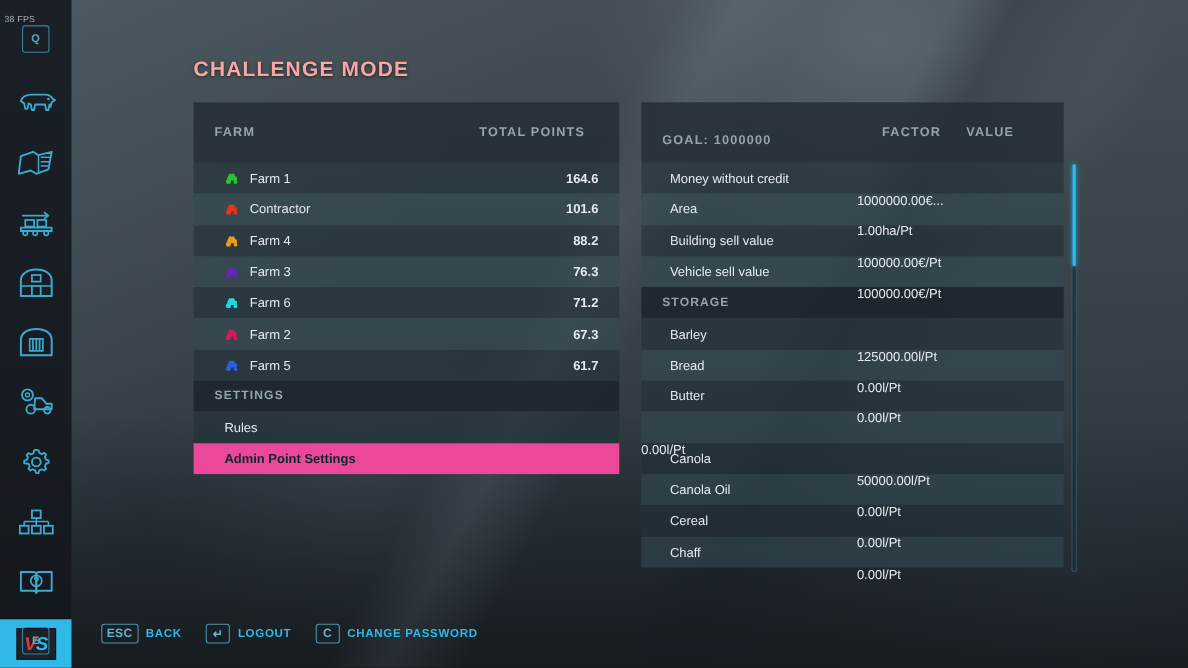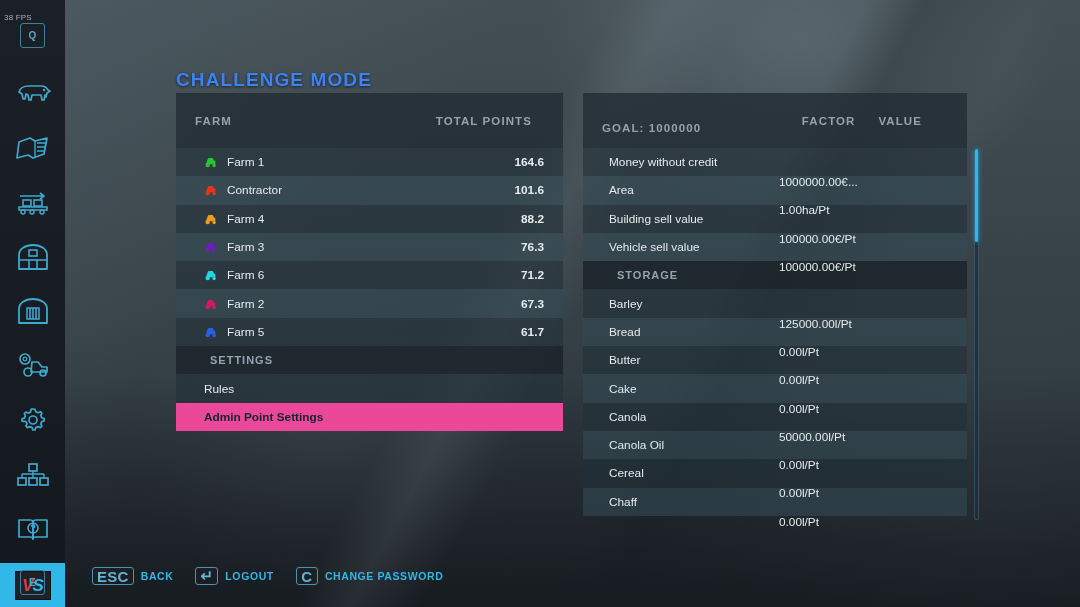--- a/index.html
+++ b/index.html
@@ -53,22 +53,22 @@
   .vs-tile {
     width:36px;height:29px;background:#1d2228;border:1px solid #0f1318;
     display:flex;align-items:center;justify-content:center;
     font-size:17px;font-weight:bold;font-style:italic;letter-spacing:-1px;
   }
   .vs-v { color:#d93b3b; }
   .vs-s { color:#2fb8e8; }
 
   
   #title {
-    position:absolute; left:176px; top:69px;
-    font-size:19px; letter-spacing:1.1px; color:#3b82f6; font-weight:bold;
+    position:absolute; left:176px; top:53px;
+    font-size:19px; letter-spacing:1.1px; color:#fca5a5; font-weight:bold;
     z-index:4; text-shadow:0 1px 3px rgba(0,0,0,.6);text-align:right;
   }
 
   
   .panel { position:absolute; z-index:4; }
   #left-panel  { left:176px; top:93px; width:387px; }
   #right-panel { left:583px; top:93px; width:384px; }
 
   .panel-head {
     height:55px; background:rgba(34,44,52,.80);
@@ -88,21 +88,21 @@
   .row.odd  { background:rgba(52,72,82,.62); }
   .row.even { background:rgba(34,48,56,.62); }
   .row.section {
     background:rgba(28,36,43,.86);
     font-size:11px; letter-spacing:1px; font-weight:bold; color:#93a4ae;
   }
   .row.selected { background:#ec4899; color:#0d2730; font-weight:bold; }
 
   .row .name { padding-left:28px; flex:1; display:flex; align-items:center; gap:9px; }
   .row .pts  { padding-right:19px; text-align:right; font-weight:bold; }
-  .row.section .name { padding-left:34px; }
+  .row.section .name { padding-left:19px; }
 
   .rp-row .name { padding-left:26px; width:196px; flex:none; }
   .rp-row .factor { width:100px;margin-top:40px; }
   .rp-row .value { width:90px; }
 
   .farm-ico { width:14px; height:12px; flex:none; }
 
   
   #sb-track {
     position:absolute; z-index:5; left:974px; top:148px;
@@ -118,21 +118,21 @@
   
   #helpbar {
     position:absolute; left:92px; bottom:22px; z-index:5;
     display:flex; align-items:center; gap:22px;
   }
   .help-item { display:flex; align-items:center; gap:7px; }
   .help-key {
     min-width:22px; height:18px; padding:0 4px;
     border:1.3px solid #4c91ad; border-radius:3px;
     display:flex; align-items:center; justify-content:center;
-    font-size:15px; font-weight:bold; color:#62b4d4; letter-spacing:.3px;
+    font-size:11px; font-weight:bold; color:#62b4d4; letter-spacing:.3px;
   }
   .help-label {
     font-size:10.5px; font-weight:bold; letter-spacing:.6px; color:#2fb8e8;
   }
 </style>
 </head>
 <body>
 
 <div id="bg"></div>
 
@@ -383,21 +383,20 @@
      <div class="name">Bread</div>
      <div class="factor">0.00l/Pt</div>
      <div class="value"></div>
    </div>
       <div class="row rp-row even">
      <div class="name">Butter</div>
      <div class="factor">0.00l/Pt</div>
      <div class="value"></div>
    </div>
       <div class="row rp-row odd">
-     <div class="name">Cake</div>
      <div class="factor">0.00l/Pt</div>
      <div class="value"></div>
    </div>
       <div class="row rp-row even">
      <div class="name">Canola</div>
      <div class="factor">50000.00l/Pt</div>
      <div class="value"></div>
    </div>
       <div class="row rp-row odd">
      <div class="name">Canola Oil</div>

